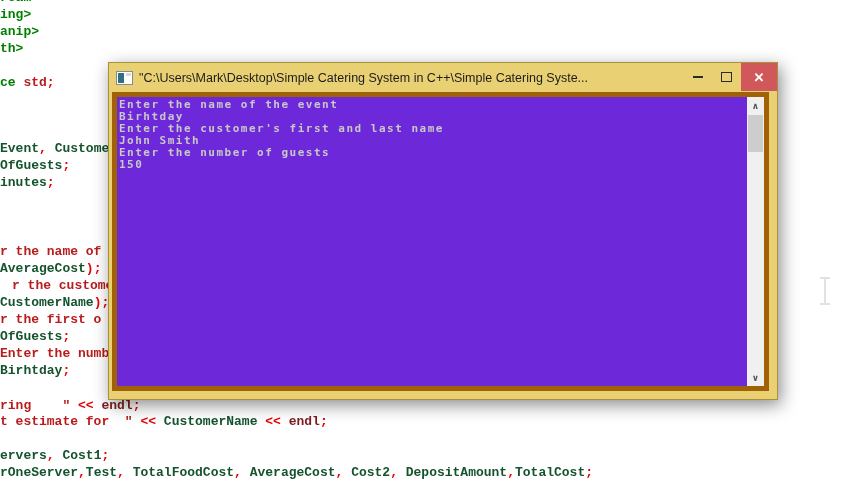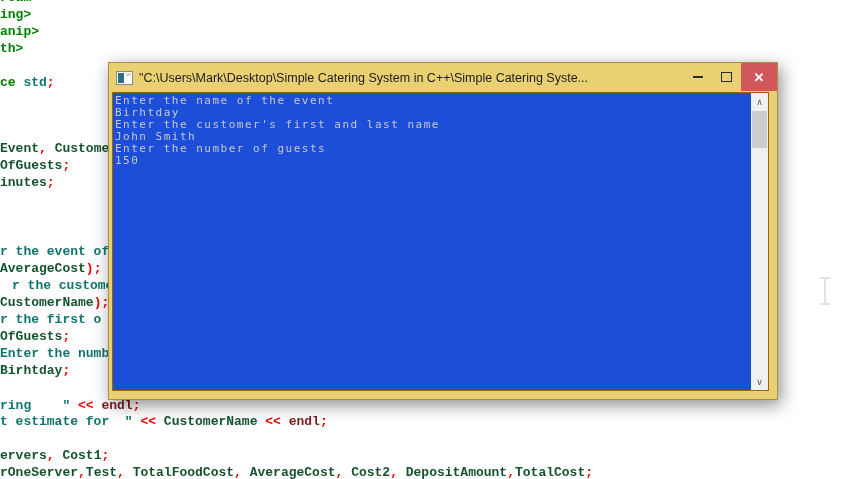--- a/index.html
+++ b/index.html
@@ -12,21 +12,21 @@
   #code-layer{position:absolute;inset:0;z-index:1;}
   .code-line{
     position:absolute;left:0;white-space:pre;
     font-family:"Liberation Mono",monospace;
     font-size:13px;line-height:15px;font-weight:bold;
   }
   .c-black{color:#14532d;}
   .c-red{color:#e40000;}
   .c-green{color:#008000;}
   .c-green2{color:#7f1d1d;}
-  .c-blue{color:#0f766e;}
+  .c-blue{color:#b91c1c;}
 
   
   .ibeam{position:absolute;left:818px;top:276px;width:14px;height:30px;z-index:2;}
   .ibeam .bar{position:absolute;left:6px;top:3px;width:2px;height:24px;background:#e2e2e2;}
   .ibeam .cap{position:absolute;left:2px;width:10px;height:2px;background:#e2e2e2;}
   .ibeam .cap.top{top:1px;}
   .ibeam .cap.bot{bottom:1px;}
 
   
   #console-window{
@@ -48,21 +48,21 @@
   .caption-buttons{display:flex;height:28px;flex:0 0 auto;align-self:flex-start;}
   .cap-btn{display:flex;align-items:center;justify-content:center;}
   .btn-min,.btn-max{width:29px;height:28px;}
   .glyph-min{width:10px;height:2px;background:#2b2b2b;}
   .glyph-max{width:9px;height:8px;border:1.5px solid #2b2b2b;background:transparent;}
   .btn-close{width:36px;height:28px;background:#d0585a;color:#ffffff;
     font-size:13px;font-weight:bold;}
   
   .client{
     position:absolute;left:3px;right:8px;top:29px;bottom:8px;
-    background:#1d4ed8;border:1px solid #a16207;box-sizing:border-box;
+    background:#6d28d9;border:5px solid #a16207;box-sizing:border-box;font-weight:bold;
   }
   .console-text{
     margin:0;padding:2px 0 0 2px;
     font-family:"DejaVu Sans Mono",monospace;
     font-size:11px;line-height:12px;letter-spacing:1.5px;
     color:#c8c8c8;white-space:pre;
   }
   
   .scrollbar{position:absolute;top:0;right:0;bottom:0;width:17px;background:#f0f0f0;}
   .sb-arrow{
@@ -79,21 +79,21 @@
 
 <div id="code-layer">
     <div class="code-line" style="top: -10px;"><span class="c-green">ream&gt;</span></div>
     <div class="code-line" style="top: 7px;"><span class="c-green">ing&gt;</span></div>
     <div class="code-line" style="top: 24px;"><span class="c-green">anip&gt;</span></div>
     <div class="code-line" style="top: 41px;"><span class="c-green">th&gt;</span></div>
     <div class="code-line" style="top: 75px;"><span class="c-green">ce </span><span class="c-blue">std</span><span class="c-red">;</span></div>
     <div class="code-line" style="top: 141px;"><span class="c-black">Event</span><span class="c-red">,</span><span class="c-black"> CustomerName</span><span class="c-red">;</span></div>
     <div class="code-line" style="top: 158px;"><span class="c-black">OfGuests</span><span class="c-red">;</span></div>
     <div class="code-line" style="top: 175px; text-align: center;"><span class="c-black">inutes</span><span class="c-red">;</span></div>
-    <div class="code-line" style="top: 244px;"><span class="c-blue">r the event of</span></div>
+    <div class="code-line" style="top: 244px;"><span class="c-blue">r the name of</span></div>
     <div class="code-line" style="top: 261px;"><span class="c-black">AverageCost</span><span class="c-red">);</span></div>
     <div class="code-line" style="top: 278px; margin-left: 12px;"><span class="c-blue">r the customer</span></div>
     <div class="code-line" style="top: 295px;"><span class="c-black">CustomerName</span><span class="c-red">);</span></div>
     <div class="code-line" style="top: 312px;"><span class="c-blue">r the first o</span></div>
     <div class="code-line" style="top: 329px;"><span class="c-black">OfGuests</span><span class="c-red">;</span></div>
     <div class="code-line" style="top: 346px;"><span class="c-blue">Enter the numb</span></div>
     <div class="code-line" style="top: 363px;"><span class="c-black">Birhtday</span><span class="c-red">;</span></div>
     <div class="code-line" style="top: 398px;"><span class="c-blue">ring    "</span><span class="c-black"> </span><span class="c-red">&lt;&lt;</span><span class="c-black"> </span><span class="c-green2">endl</span><span class="c-red">;</span></div>
     <div class="code-line" style="top: 414px;"><span class="c-blue">t estimate for  "</span><span class="c-black"> </span><span class="c-red">&lt;&lt;</span><span class="c-black"> CustomerName </span><span class="c-red">&lt;&lt;</span><span class="c-black"> </span><span class="c-green2">endl</span><span class="c-red">;</span></div>
     <div class="code-line" style="top: 448px;"><span class="c-black">ervers</span><span class="c-red">,</span><span class="c-black"> Cost1</span><span class="c-red">;</span></div>

